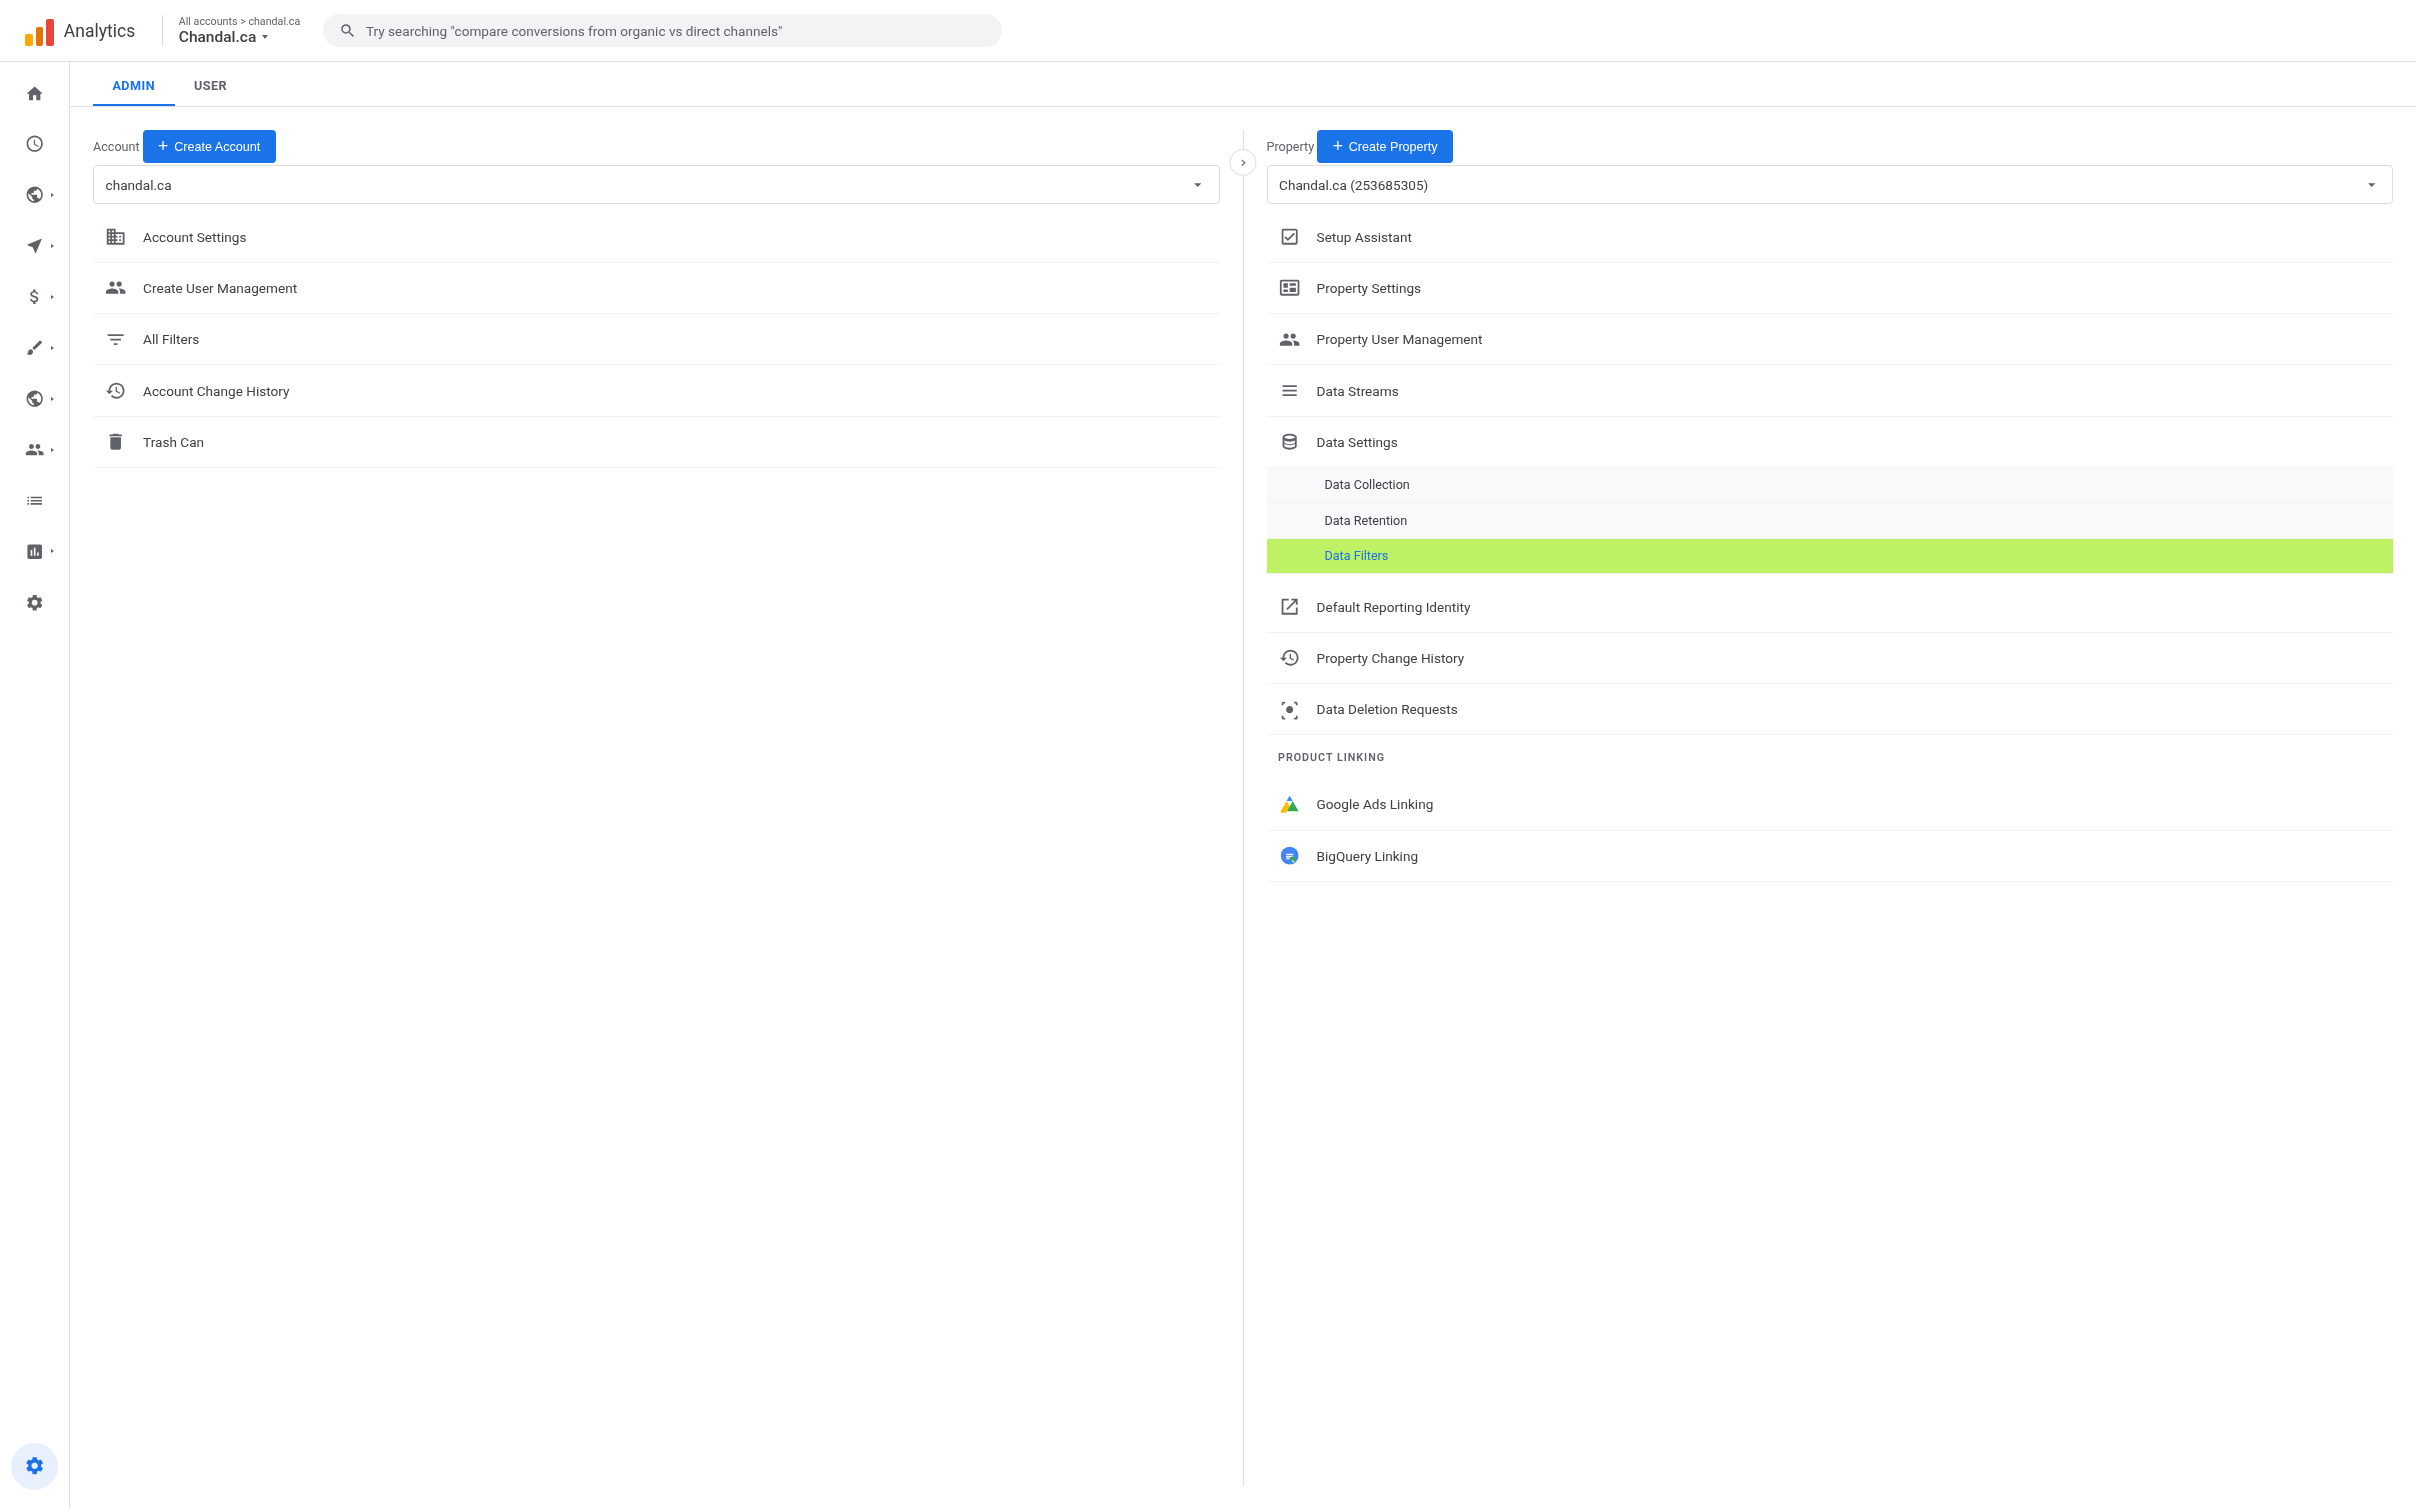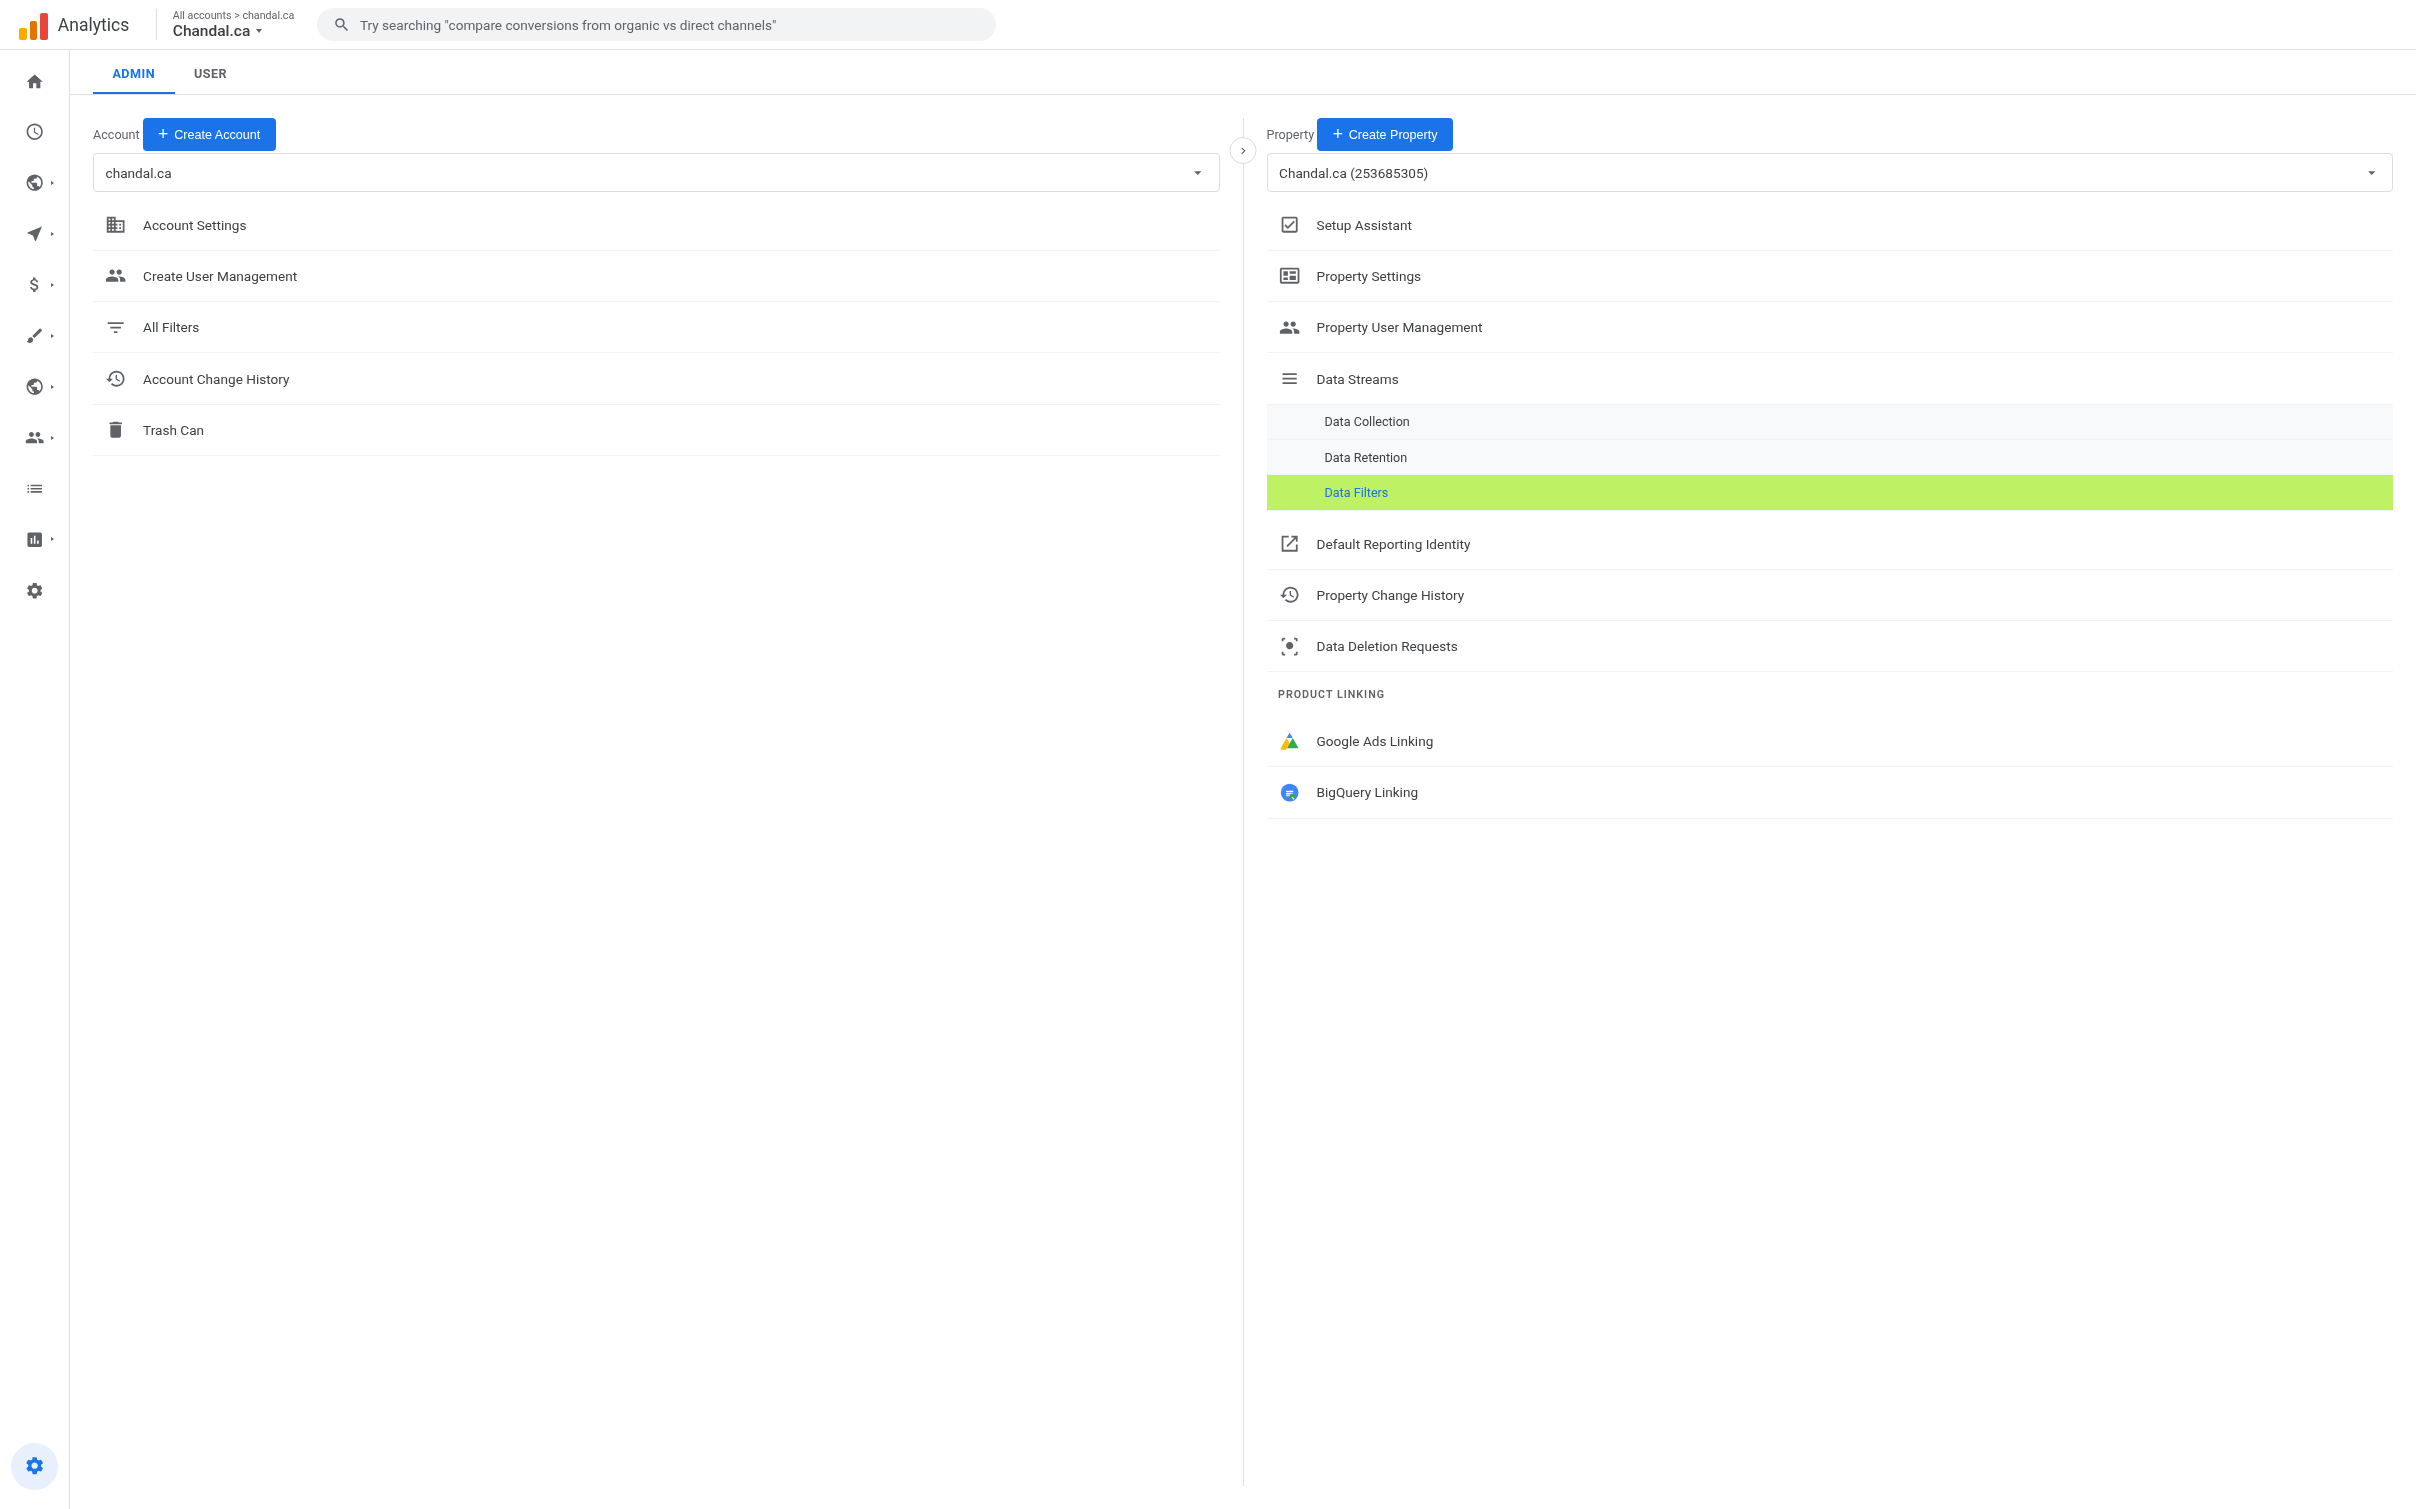--- a/index.html
+++ b/index.html
@@ -2,23 +2,23 @@
 <html><head>
   <meta charset="utf-8">
   <style>
     * { box-sizing: border-box; margin: 0; padding: 0; }
     body { font-family: 'Google Sans', Roboto, Arial, sans-serif; font-size: 13.6px; background: #fff; color: #3c4043; display: flex; flex-direction: column; height: 100vh; overflow: hidden; }
 
     
     .top-header {
       display: flex;
       align-items: center;
-      height: 50px;
+      height: 62px;
       border-bottom: 1px solid #e0e0e0;
-      padding: 0 19px;
+      padding: 0 25px;
       background: #fff;
       flex-shrink: 0;
     }
     .logo-area {
       display: flex;
       align-items: center;
       gap: 9.7px;
       margin-right: 11.6px;
     }
     .logo-icon {
@@ -531,20 +531,28 @@
 
           <li class="menu-item">
             <span class="menu-item-icon">
               <svg xmlns="http://www.w3.org/2000/svg" viewBox="0 0 24 24">
                   <path d="M4 6h16v2H4zm0 5h16v2H4zm0 5h16v2H4z"></path>
                 </svg>
             </span>
             <span>Data Streams</span>
           </li>
 
+          <li class="menu-item">
+            <span class="menu-item-icon">
+              <svg xmlns="http://www.w3.org/2000/svg" viewBox="0 0 24 24">
+                  <path d="M12 3C7.58 3 4 4.79 4 7v10c0 2.21 3.59 4 8 4s8-1.79 8-4V7c0-2.21-3.58-4-8-4zm0 2c3.87 0 6 1.5 6 2s-2.13 2-6 2-6-1.5-6-2 2.13-2 6-2zm0 14c-3.87 0-6-1.5-6-2v-2.23c1.61.78 3.72 1.23 6 1.23s4.39-.45 6-1.23V17c0 .5-2.13 2-6 2zm0-4c-3.87 0-6-1.5-6-2v-2.23c1.61.78 3.72 1.23 6 1.23s4.39-.45 6-1.23V13c0 .5-2.13 2-6 2z"></path>
+                </svg>
+            </span>
+            <span>Data Settings</span>
+          </li>
         </ul>
 
         <ul class="sub-items">
           <li class="sub-item">
             <span>Data Collection</span>
           </li>
           <li class="sub-item">
             <span>Data Retention</span>
           </li>
           <li class="sub-item active">

